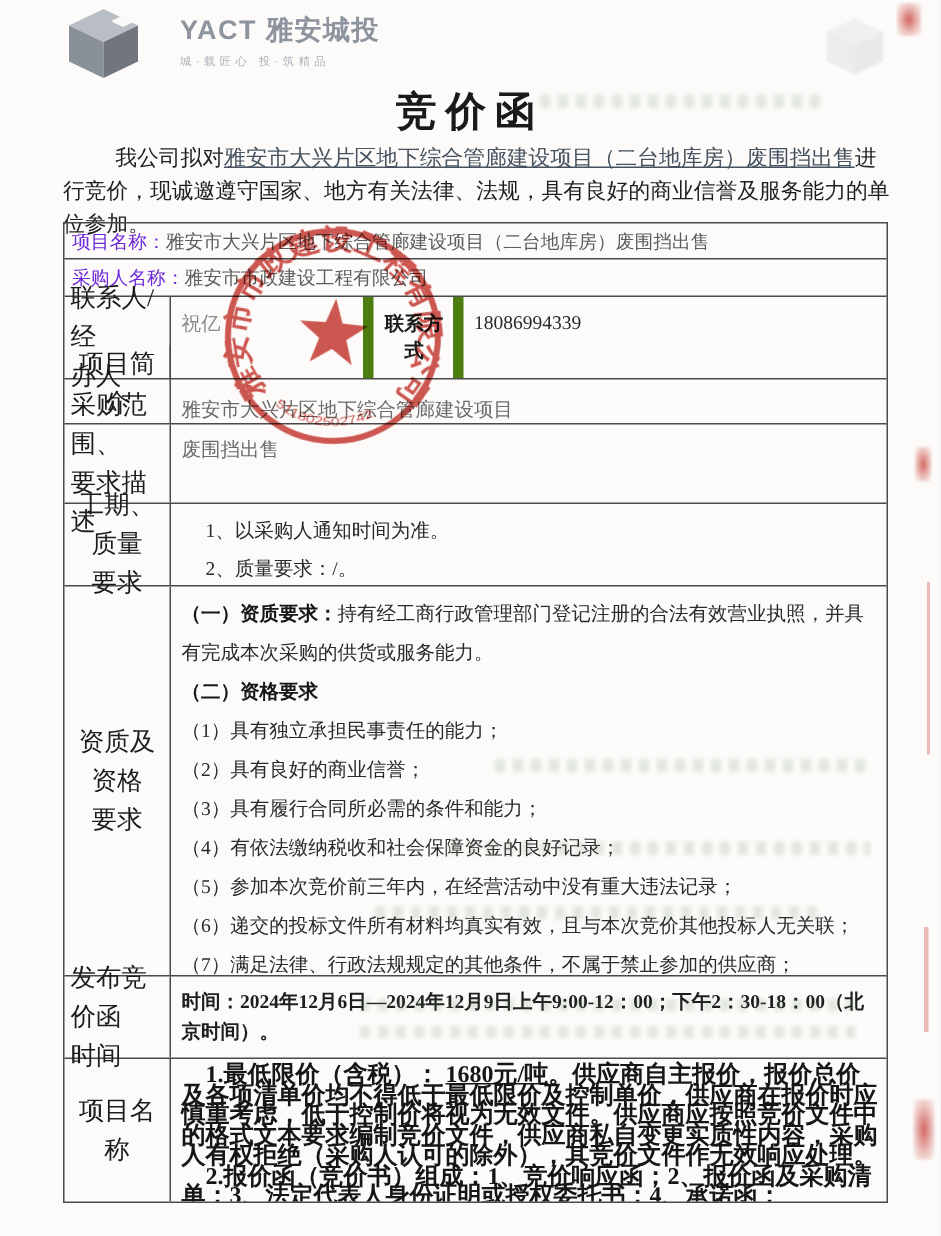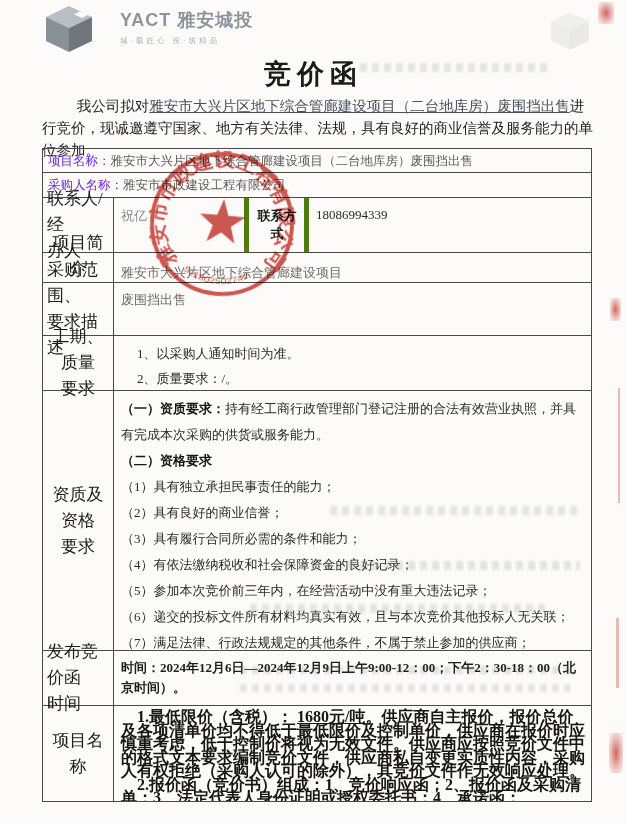--- a/index.html
+++ b/index.html
@@ -32,21 +32,21 @@
   .full .fval{color:#5c5c5c;}
   .r1{height:24px;overflow:hidden;}
   .r2{height:25px;overflow:hidden;}
   .r3{height:55px;}
   .r4{height:30px;align-items:flex-end;}
   .r5{height:53px;}
   .r6{height:55px;gap:16px;}
   .r7{height:260px;overflow:hidden;}
   .r8{height:55px;}
   .r9{height:95px;overflow:hidden;}
-  .cell{border-right:5px solid #4d7c0f;box-sizing:border-box;font-size:13px;padding:9px 4px 0 7px;}
+  .cell{border-right:7px solid #4d7c0f;box-sizing:border-box;font-size:13px;padding:9px 4px 0 7px;}
   .c-name{width:135px;color:#8a8a8a;}
   .c-mlbl{width:60px;font-weight:bold;color:#1c1c1c;padding-left:5px;text-align:center;}
   .c-phone{flex:1;border-right:none;color:#2a2a2a;font-family:"Liberation Serif","DejaVu Serif",serif;}
   .v-center{display:flex;align-items:center;}
   .v-top{padding-top:8px;}
   .gray{color:#6b6b6b;}
   .sched{padding-top:5px;line-height:25px;}
   .qual{padding-top:5px;line-height:26px;font-size:13px;}
   .qual .qt{font-weight:bold;color:#161616;}
   .pub{font-weight:bold;line-height:20px;padding-top:7px;color:#1d1d1d;}

